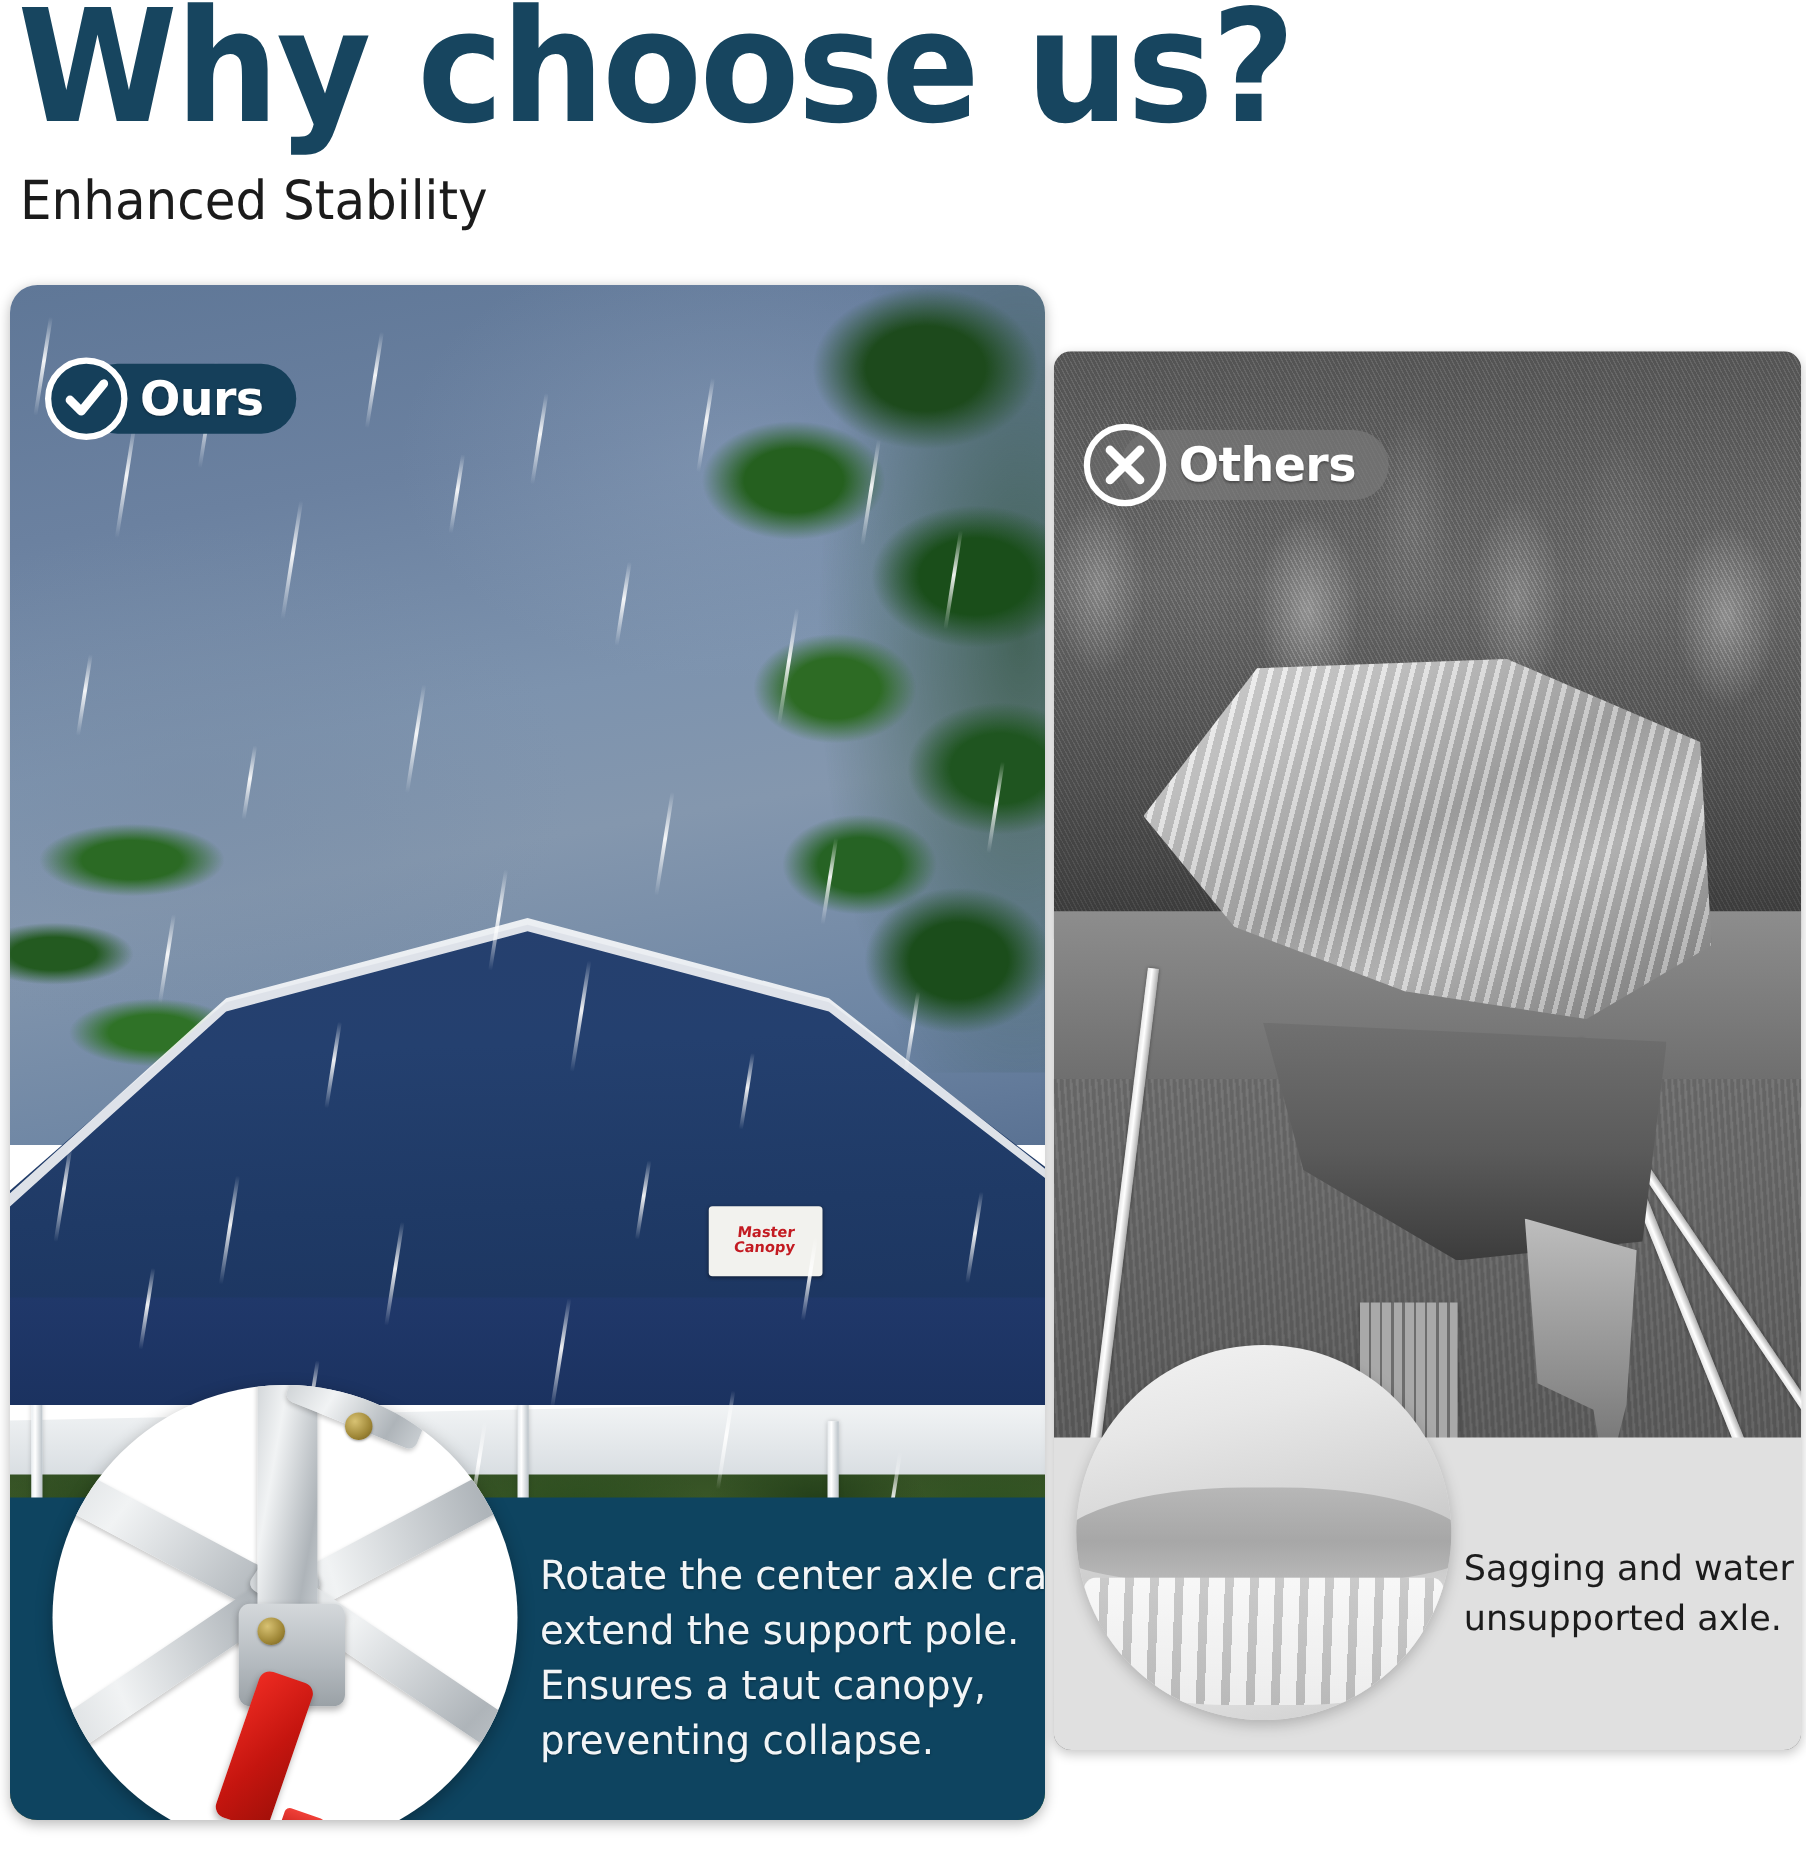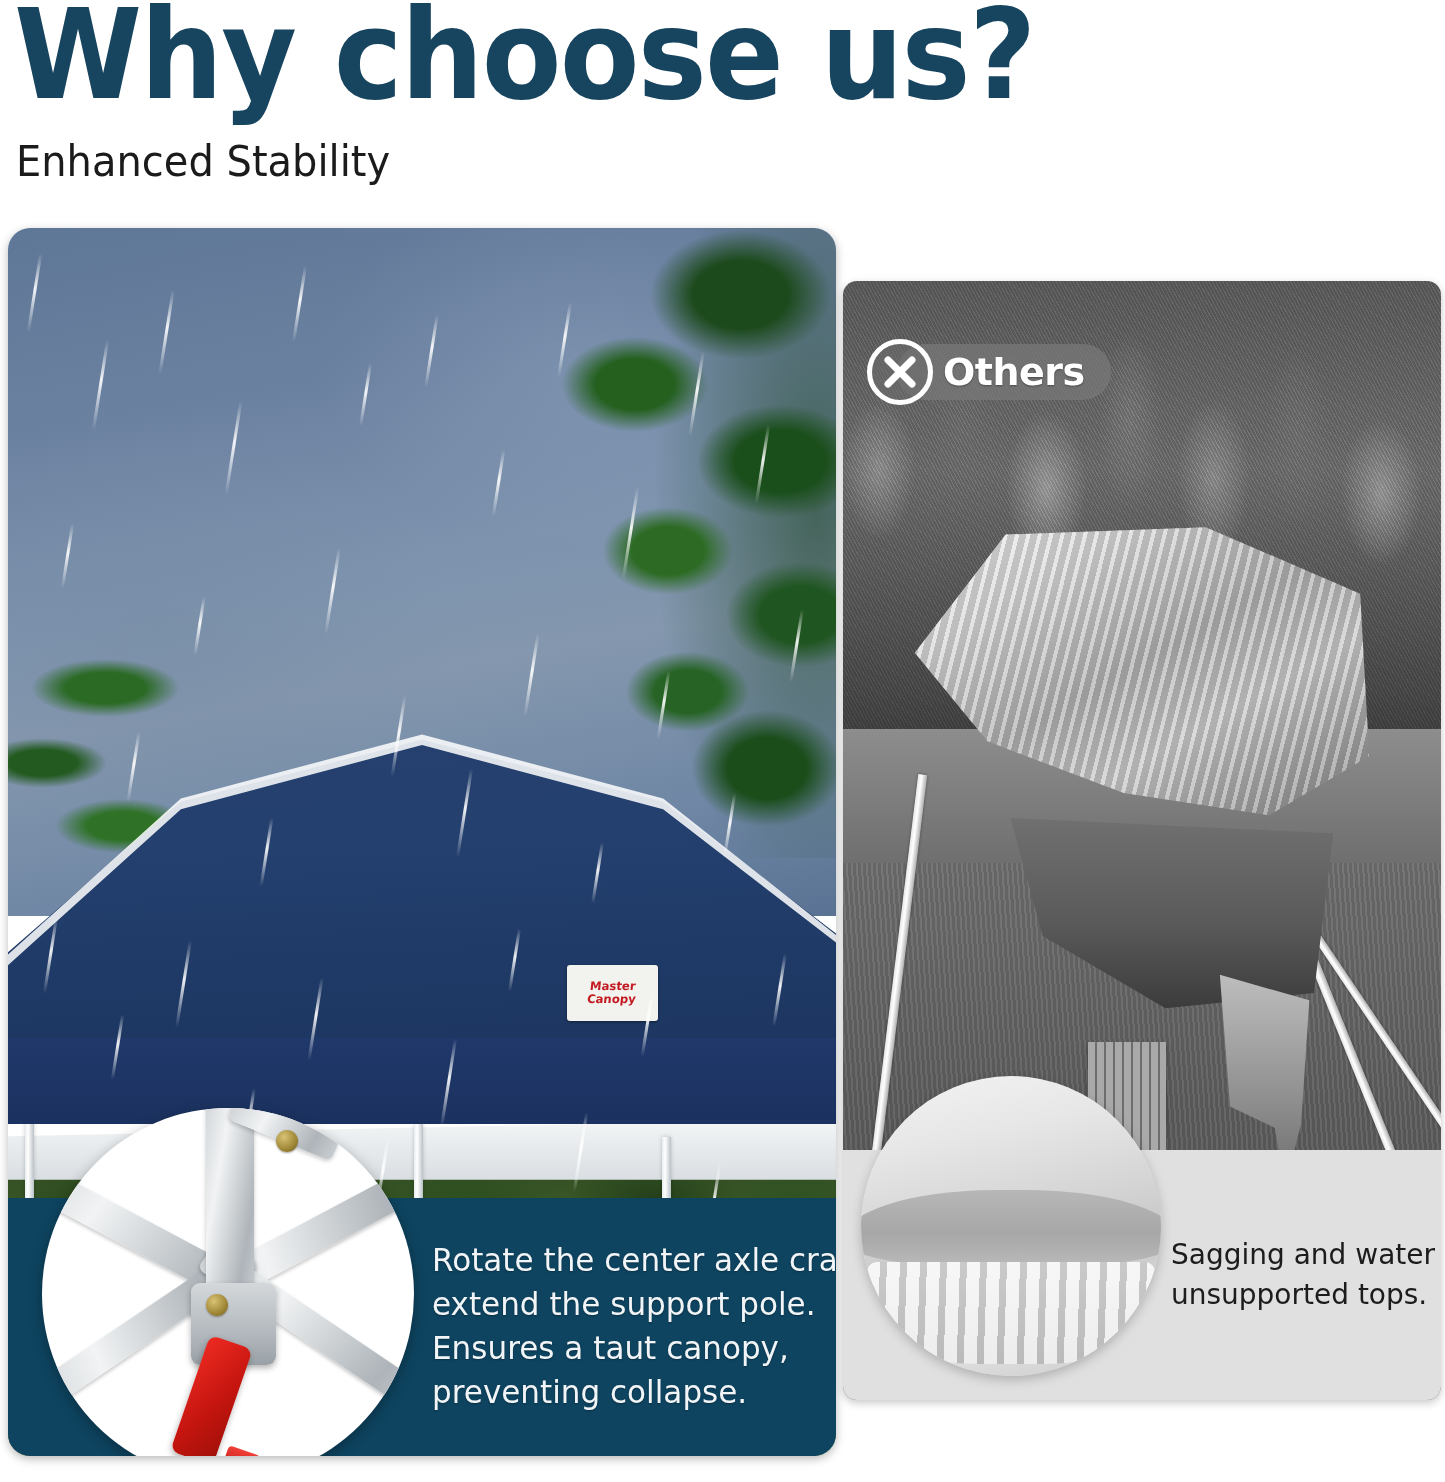--- a/index.html
+++ b/index.html
@@ -399,20 +399,30 @@
       <div class="drop" style="left:41%;top:80%;height:78px;"></div>
       <div class="drop" style="left:57%;top:88%;height:66px;"></div>
       <div class="drop" style="left:73%;top:83%;height:82px;"></div>
       <div class="drop" style="left:89%;top:90%;height:58px;"></div>
       <div class="drop" style="left:17%;top:92%;height:68px;"></div>
       <div class="drop" style="left:49%;top:94%;height:60px;"></div>
       <div class="drop" style="left:81%;top:95%;height:64px;"></div>
     </div>
   </div>
 
+  <div class="badge" id="badge-ours">
+    <div class="badge-icon">
+      <svg width="44" height="44" viewBox="0 0 44 44" aria-hidden="true">
+        <path d="M9 23 L18 32 L36 10" fill="none" stroke="#ffffff" stroke-width="7" stroke-linecap="round" stroke-linejoin="round"></path>
+      </svg>
+    </div>
+    <div class="badge-pill">
+      <span>Ours</span>
+    </div>
+  </div>
 
   <div id="footer-ours"></div>
 
   <div id="caption-ours">
     <div class="cl">Rotate the center axle crank to</div>
     <div class="cl">extend the support pole.</div>
     <div class="cl">Ensures a taut canopy,</div>
     <div class="cl">preventing collapse.</div>
   </div>
 
@@ -458,20 +468,20 @@
     </div>
     <div class="badge-pill">
       <span>Others</span>
     </div>
   </div>
 
   <div id="footer-others"></div>
 
   <div id="caption-others">
     <div class="cl">Sagging and water</div>
-    <div class="cl">unsupported tops.</div>
+    <div class="cl">unsupported axle.</div>
   </div>
 
   <div id="inset-others">
     <div class="sag-band"></div>
     <div class="sag-skirt"></div>
   </div>
 </div>
 
 </body></html>

